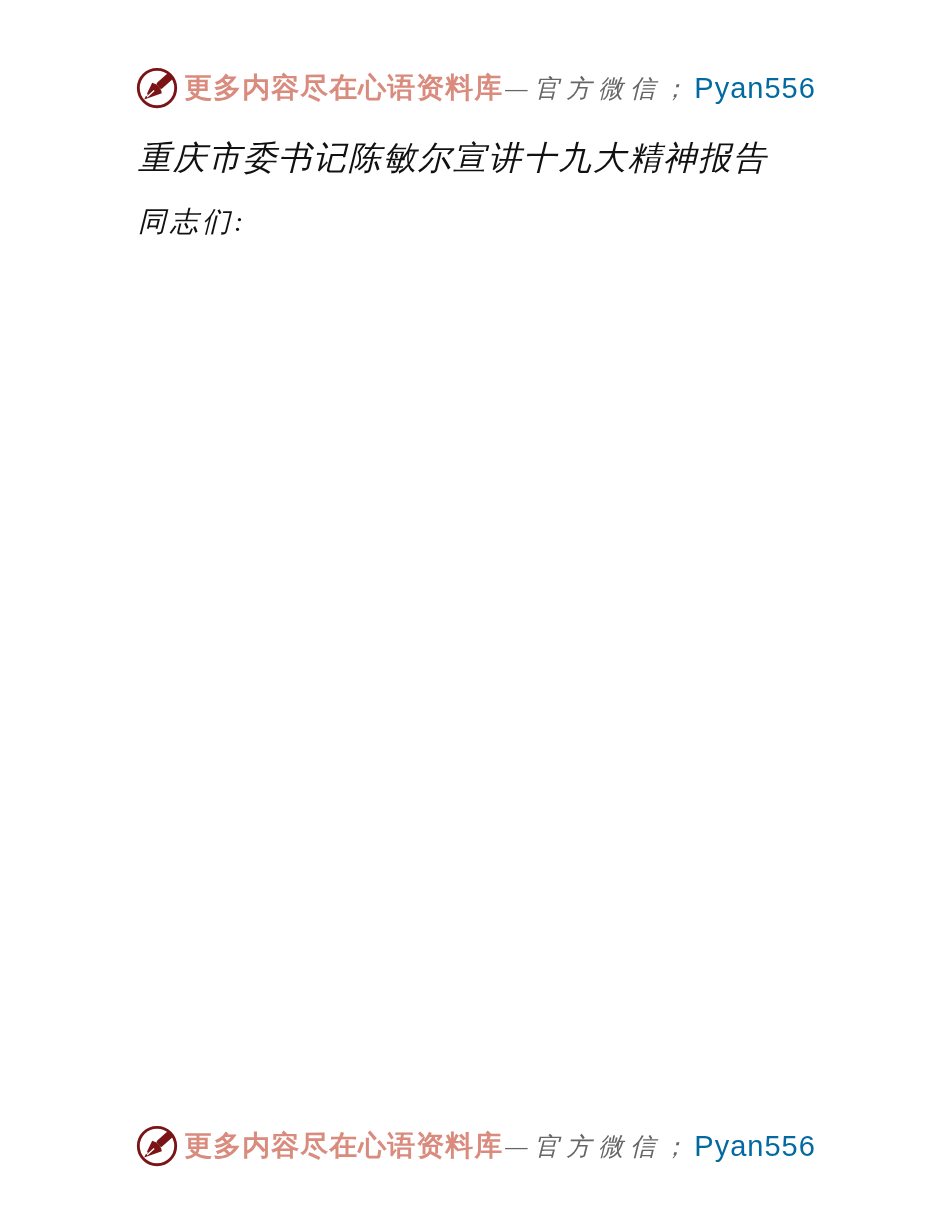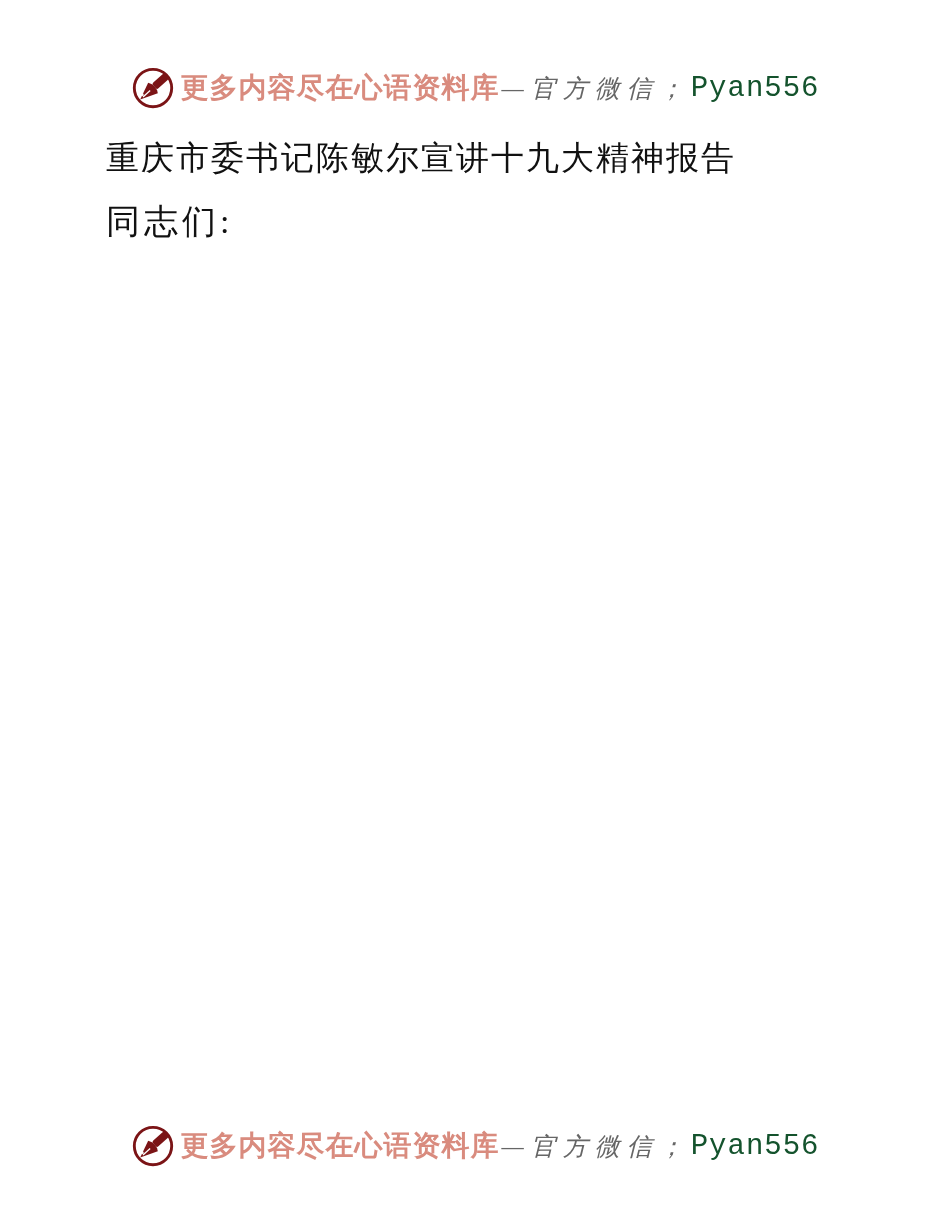--- a/index.html
+++ b/index.html
@@ -45,38 +45,39 @@
     letter-spacing: 1px;
   }
   .brand-sub {
     color: #666666;
     font-size: 25px;
     font-style: italic;
     letter-spacing: 7px;
     margin-left: 2px;
   }
   .brand-id {
-    color: #14532d;
+    color: #0369a1;
     font-size: 29px;
-    font-family: Liberation Mono, monospace;
+    font-family: Liberation Sans, sans-serif;
     letter-spacing: 1px;
   }
   .content {
-    margin: 0 84px;
+    margin: 0 116px;
+    font-style: italic;
   }
   .doc-title {
     font-size: 33px;
     font-weight: normal;
     line-height: 40px;
     margin: 26px 0 0 0;
     text-indent: 22px;
     letter-spacing: 2px;
   }
   .salutation {
-    font-size: 34px;
+    font-size: 28px;
     line-height: 40px;
     margin: 24px 0 0 0;
     text-indent: 22px;
     letter-spacing: 4px;
   }
   .para {
     font-size: 34px;
     line-height: 57px;
     text-align: justify;
     text-justify: inter-character;

